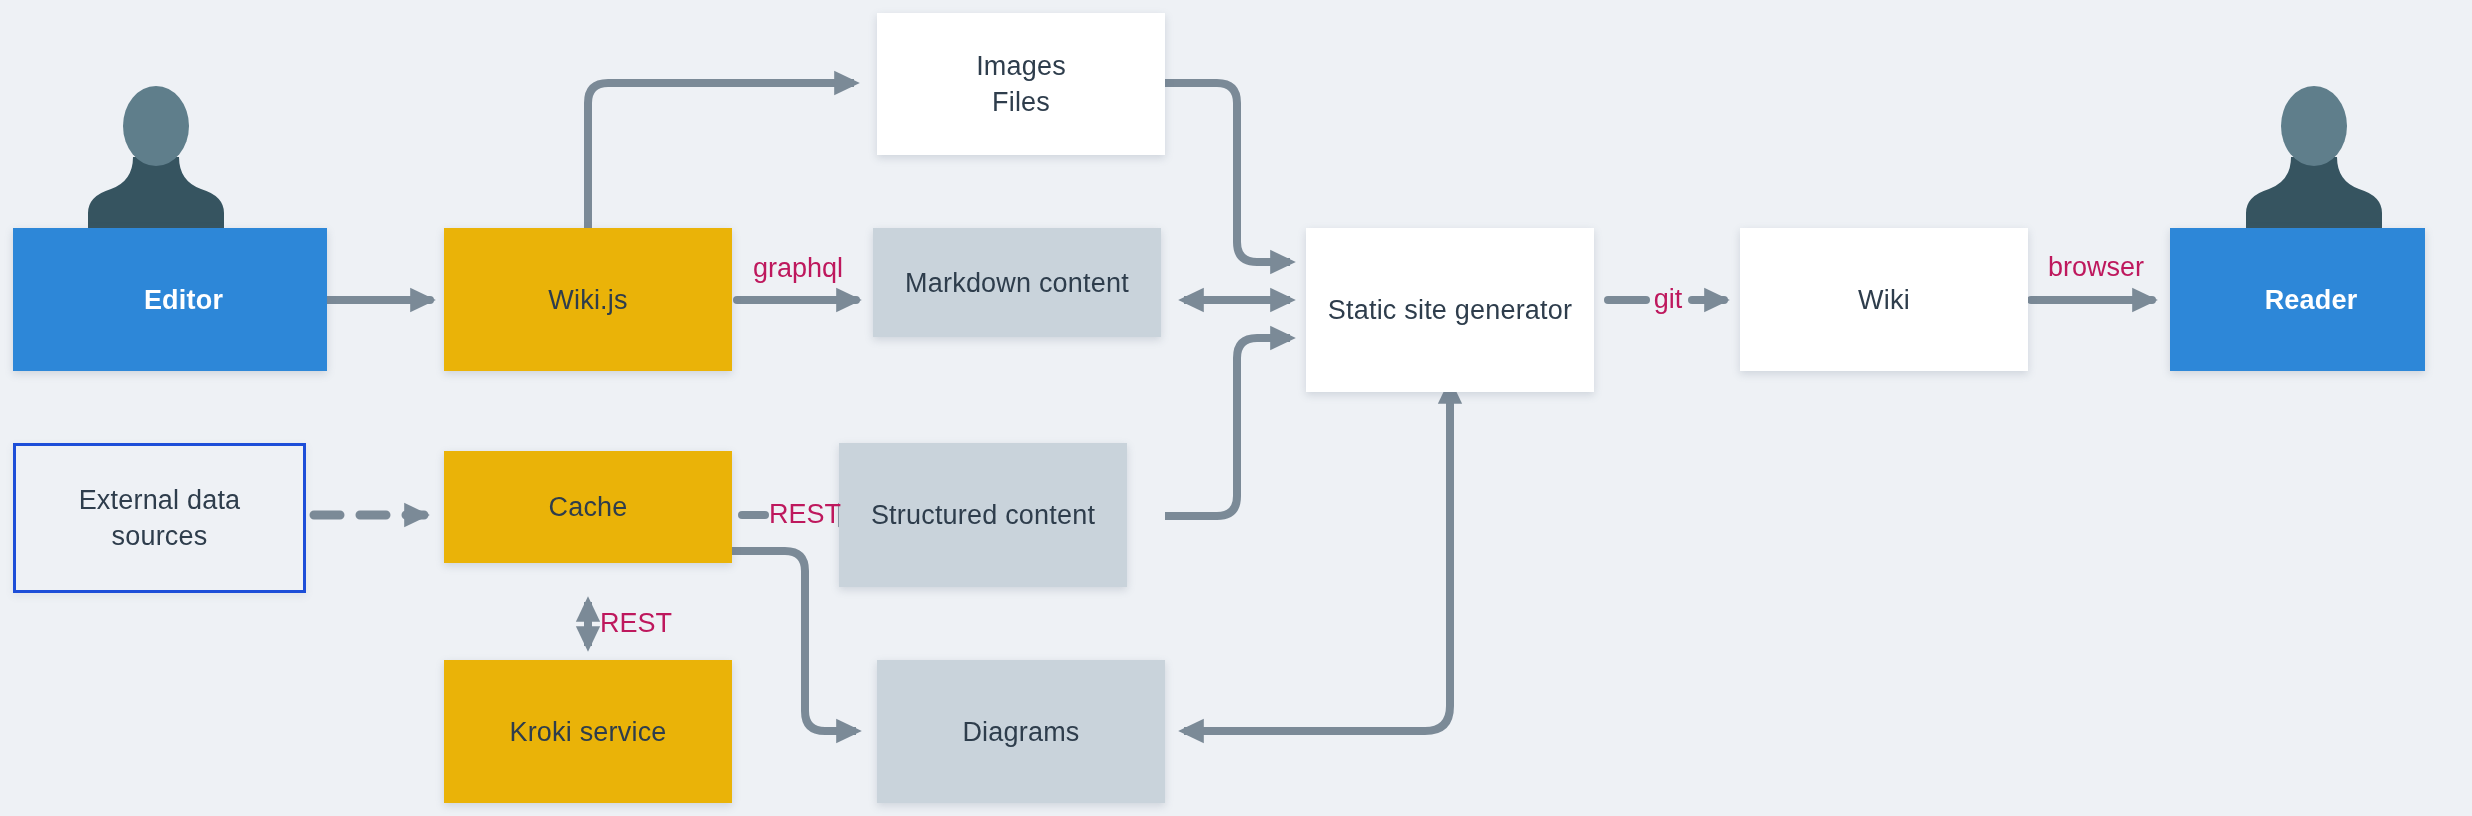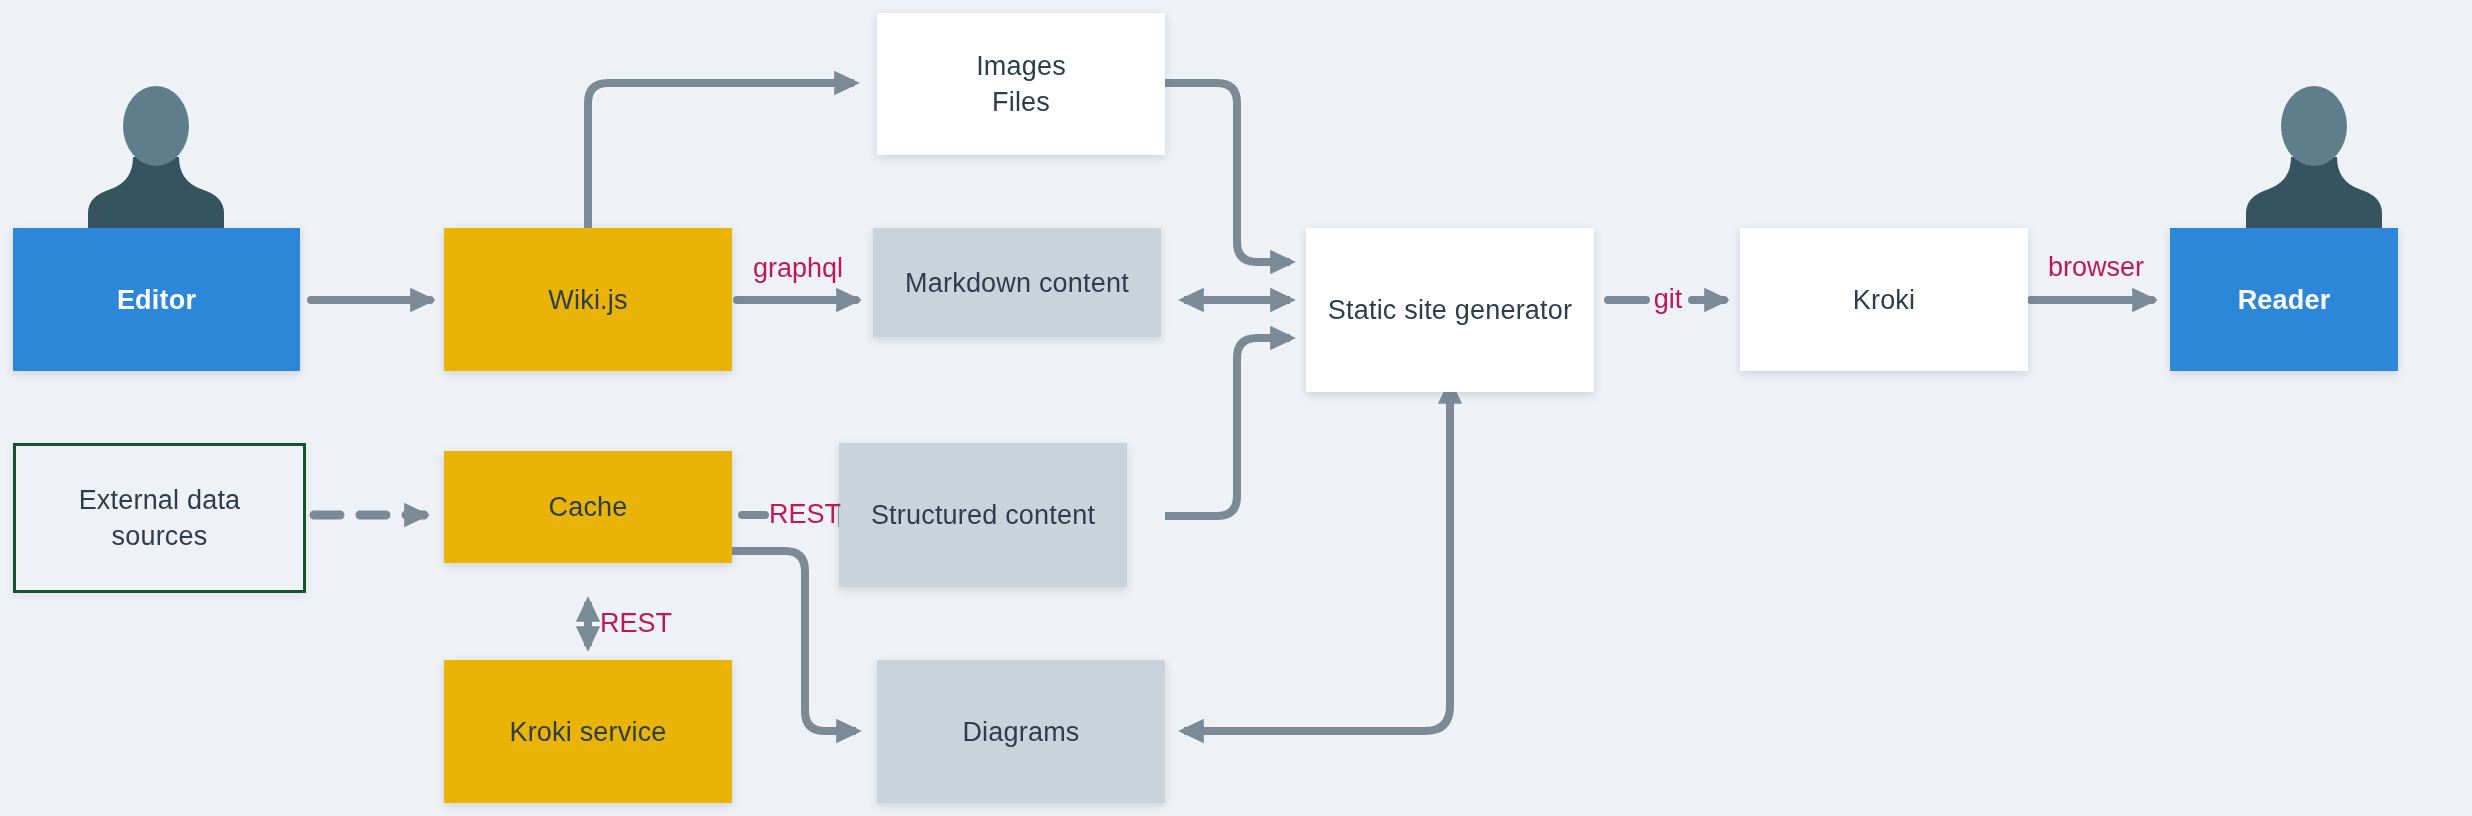--- a/index.html
+++ b/index.html
@@ -23,28 +23,28 @@
     align-items:center;justify-content:center;
     box-shadow:0 3px 8px rgba(96,110,130,0.22);
     text-align:center;
   }
   .node .lbl{
     font-size:27px;
     line-height:36px;
     color:#2e3d4c;
     letter-spacing:0.2px;
   }
-  .node.blue{background:#2d87d8;}
+  .node.blue{background:#2d87d8;padding-left:27px;}
   .node.blue .lbl{color:#ffffff;font-weight:700;}
   .node.yellow{background:#eab308;}
   .node.gray{background:#c9d3db;}
   .node.white{background:#ffffff;}
   .node.ghost{
     background:transparent;
-    border:3px solid #14532d;
+    border:3px solid #1d4ed8;
     box-shadow:0 3px 8px rgba(96,110,130,0.10);
   }
   .edge-label{
     position:absolute;
     z-index:3;
     transform:translate(-50%,-50%);
     font-size:27px;
     color:#be185d;
     white-space:nowrap;
   }
@@ -117,21 +117,21 @@
 
   <div class="node gray" style="left:873px;top:228px;width:288px;height:109px">
     <span class="lbl">Markdown content</span>
   </div>
 
   <div class="node white" style="left:1306px;top:228px;width:288px;height:164px">
     <span class="lbl">Static site generator</span>
   </div>
 
   <div class="node white" style="left:1740px;top:228px;width:288px;height:143px">
-    <span class="lbl">Kroki</span>
+    <span class="lbl">Wiki</span>
   </div>
 
   <div class="node blue" style="left:2170px;top:228px;width:228px;height:143px">
     <span class="lbl">Reader</span>
   </div>
 
   <div class="node ghost" style="left:13px;top:443px;width:287px;height:144px">
     <span class="lbl">External data</span>
     <span class="lbl">sources</span>
   </div>

